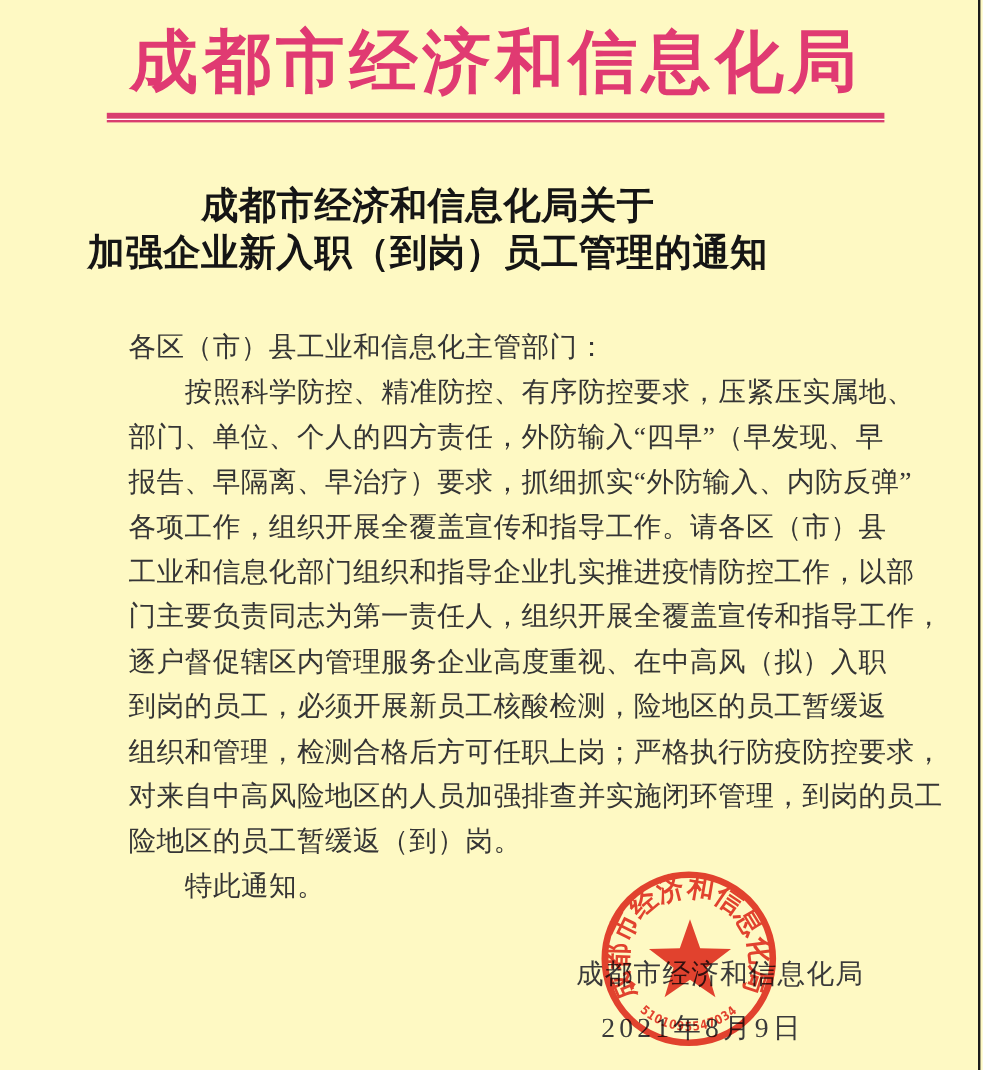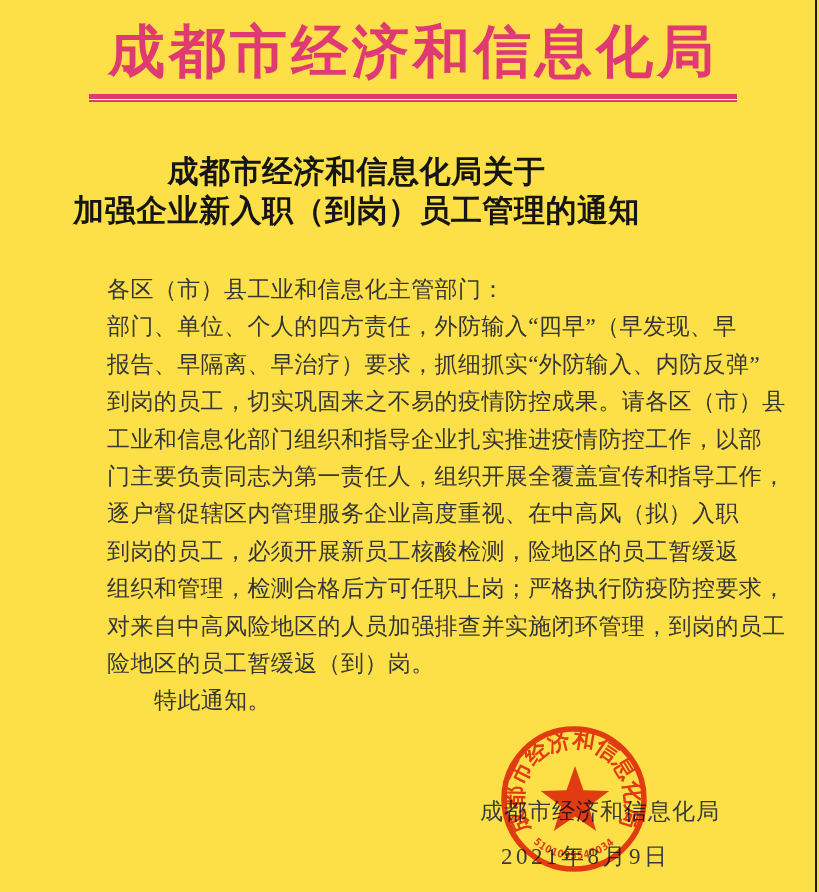--- a/index.html
+++ b/index.html
@@ -1,20 +1,20 @@
 <!DOCTYPE html>
 <html><head>
 <meta charset="utf-8">
 <style>
   html, body { margin: 0; padding: 0; background: #ffffff; }
   .page {
     position: relative;
     width: 819px;
     height: 892px;
-    background: #fde047;
+    background: #fef9c3;
     overflow: hidden;
     font-family: "Liberation Serif", "DejaVu Serif", serif;
   }
 
   
   .letterhead-agency {
     position: absolute;
     top: 14px;
     left: 88px;
     width: 650px;
@@ -138,23 +138,24 @@
     <div class="divider-thin"></div>
   </div>
 
   <div class="doc-title">
     <div>成都市经济和信息化局关于</div>
     <div>加强企业新入职（到岗）员工管理的通知</div>
   </div>
 
   <div class="doc-body">
     <div class="body-line">各区（市）县工业和信息化主管部门：</div>
+    <div class="body-line indent">按照科学防控、精准防控、有序防控要求，压紧压实属地、</div>
     <div class="body-line">部门、单位、个人的四方责任，外防输入“四早”（早发现、早</div>
     <div class="body-line">报告、早隔离、早治疗）要求，抓细抓实“外防输入、内防反弹”</div>
-    <div class="body-line">到岗的员工，切实巩固来之不易的疫情防控成果。请各区（市）县</div>
+    <div class="body-line">各项工作，组织开展全覆盖宣传和指导工作。请各区（市）县</div>
     <div class="body-line">工业和信息化部门组织和指导企业扎实推进疫情防控工作，以部</div>
     <div class="body-line">门主要负责同志为第一责任人，组织开展全覆盖宣传和指导工作，</div>
     <div class="body-line">逐户督促辖区内管理服务企业高度重视、在中高风（拟）入职</div>
     <div class="body-line">到岗的员工，必须开展新员工核酸检测，险地区的员工暂缓返</div>
     <div class="body-line">组织和管理，检测合格后方可任职上岗；严格执行防疫防控要求，</div>
     <div class="body-line">对来自中高风险地区的人员加强排查并实施闭环管理，到岗的员工</div>
     <div class="body-line">险地区的员工暂缓返（到）岗。</div>
     <div class="body-line indent">特此通知。</div>
   </div>
 

